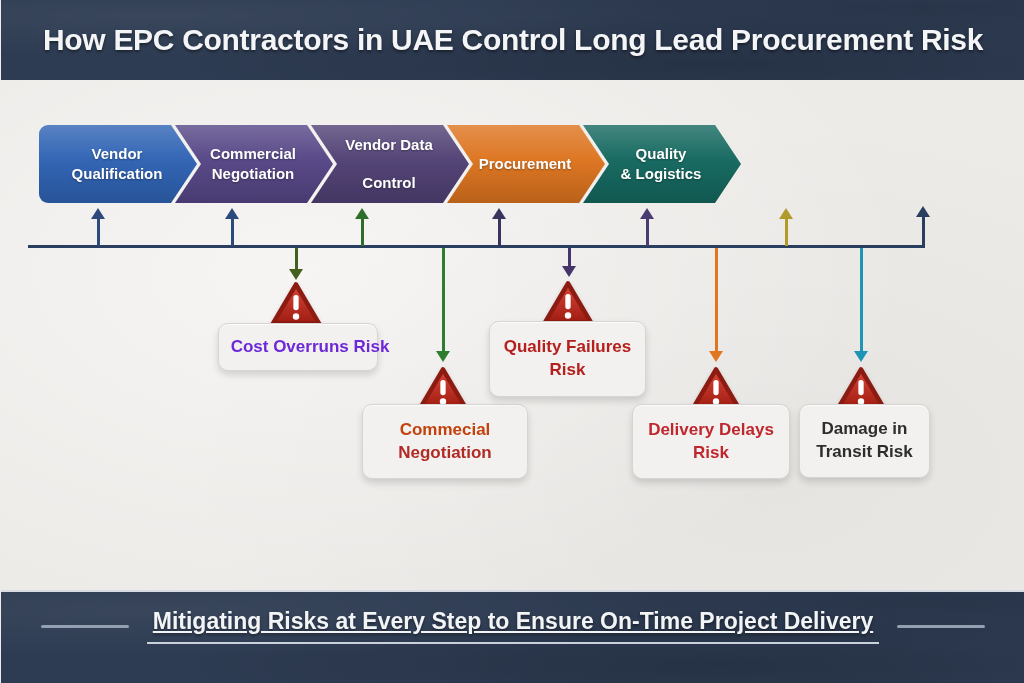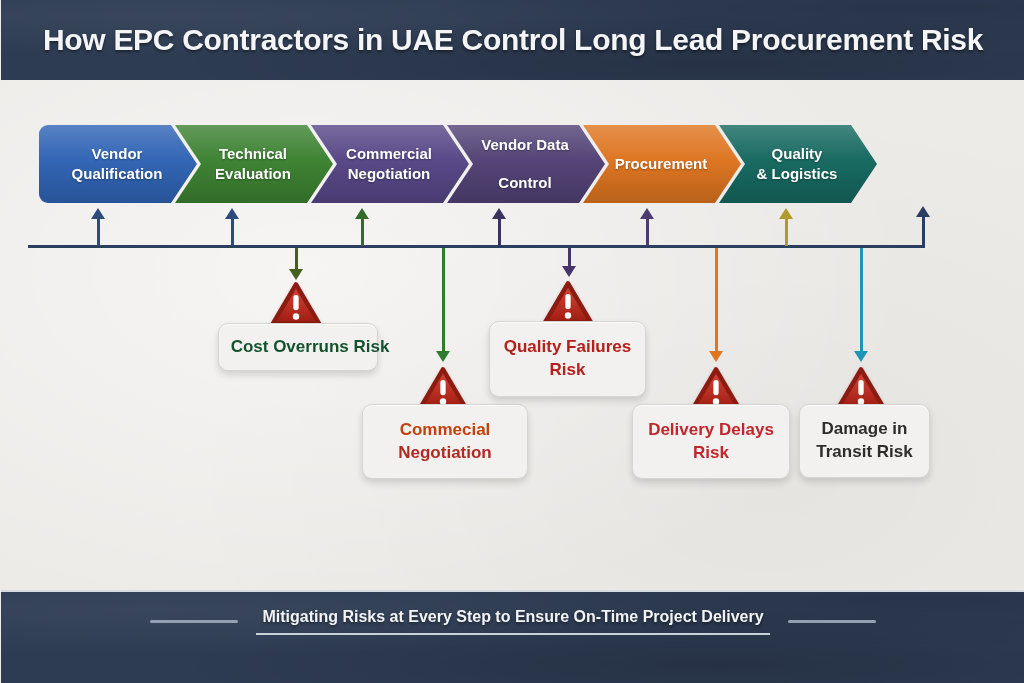--- a/index.html
+++ b/index.html
@@ -36,24 +36,25 @@
     text-shadow: 0 2px 3px rgba(0,0,0,0.45);
     white-space: nowrap;
   }
 
   .footer-row {
     position: absolute; left: 0; top: 16px; width: 100%;
     display: flex; align-items: center; justify-content: center;
   }
   .footer-dash { width: 88px; height: 3px; background: #93a0b1; margin: 0 18px; border-radius: 2px; }
   .footer-text {
-    color: #f2f4f6; font-size: 16px; font-weight: bold; white-space: nowrap;
+    color: #f2f4f6; font-size: 23px; font-weight: bold; white-space: nowrap;
     padding: 0 6px 7px 6px;
     border-bottom: 2px solid #c9d1da;
     text-shadow: 0 2px 3px rgba(0,0,0,0.4);
+    text-decoration: underline;
   }
 
   
   .steps-row { position: absolute; left: 30px; top: 125px; display: flex; }
   .chev {
     position: relative;
     width: 158px; height: 78px;
     margin-left: -22px;
     display: flex; flex-direction: column; align-items: center; justify-content: center;
     padding: 0 28px 0 26px;
@@ -116,24 +117,20 @@
 
   <header class="banner top">
     <h1 class="title">How EPC Contractors in UAE Control Long Lead Procurement Risk</h1>
   </header>
 
   <div class="steps-row">
     <div class="chev first" style="background-color: rgb(47, 99, 180);">
       <span class="l1">Vendor</span>
       <span class="l2">Qualification</span>
     </div>
-    <div class="chev" style="background-color: rgb(60, 129, 49);">
-      <span class="l1">Technical</span>
-      <span class="l2">Evaluation</span>
-    </div>
     <div class="chev" style="background-color: rgb(86, 70, 134);">
       <span class="l1">Commercial</span>
       <span class="l2">Negotiation</span>
     </div>
     <div class="chev" style="background-color: rgb(81, 65, 117); gap: 18px;">
       <span class="l1">Vendor Data</span>
       <span class="l2">Control</span>
     </div>
     <div class="chev" style="background-color: rgb(221, 116, 31);">
       <span class="l1">Procurement</span>
@@ -211,21 +208,21 @@
     <rect x="27" y="17" width="6" height="17" rx="3" fill="#fff"></rect>
       <circle cx="30" cy="41" r="3.6" fill="#fff"></circle>
   </svg>
   <svg class="risk-tri" style="left:834px;top:365px" width="54" height="48" viewBox="0 0 60 54">
     <path d="M30 5 L56 49 L4 49 Z" fill="url(#triGrad)" stroke="#8c1b12" stroke-width="5" stroke-linejoin="round"></path>
     <rect x="27" y="17" width="6" height="17" rx="3" fill="#fff"></rect>
       <circle cx="30" cy="41" r="3.6" fill="#fff"></circle>
   </svg>
 
   <div class="risk-box" style="left:218px;top:323px;width:160px;height:48px">
-    <div style="color: #14532d; margin-left: 24px;">Cost Overruns Risk</div>
+    <div style="color: #6d28d9; margin-left: 24px;">Cost Overruns Risk</div>
 
   </div>
   <div class="risk-box" style="left:362px;top:404px;width:166px;height:75px">
     <div style="color: #c2410c;">Commecial</div>
     <div style="color: rgb(177, 42, 36);">Negotiation</div>
   </div>
   <div class="risk-box" style="left:489px;top:321px;width:157px;height:76px">
     <div style="color: rgb(181, 32, 29);">Quality Failures</div>
     <div style="color: rgb(181, 32, 29);">Risk</div>
   </div>

